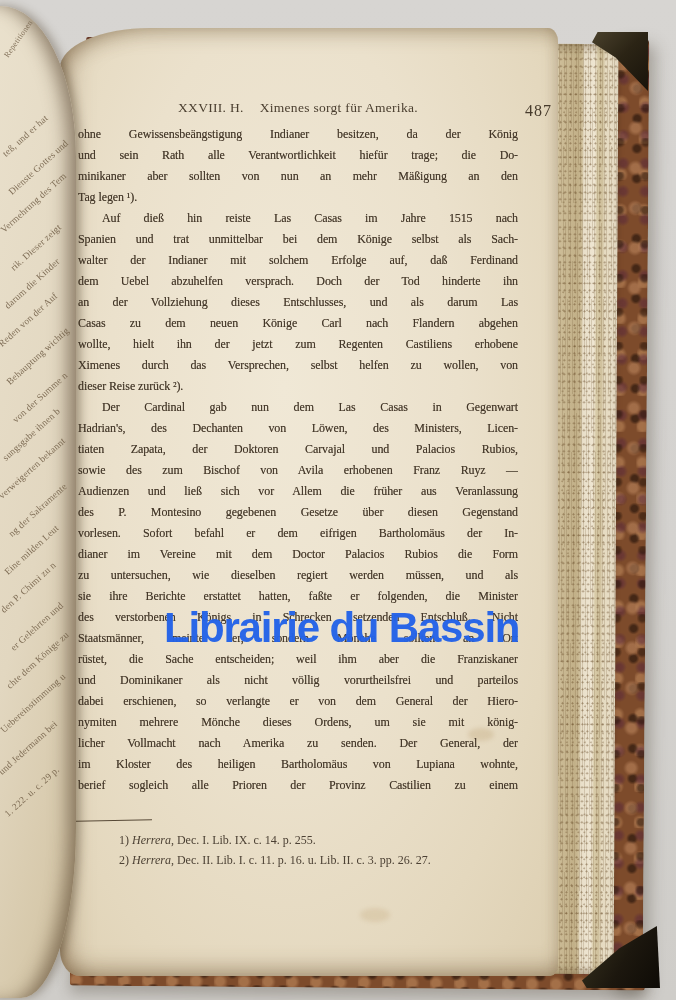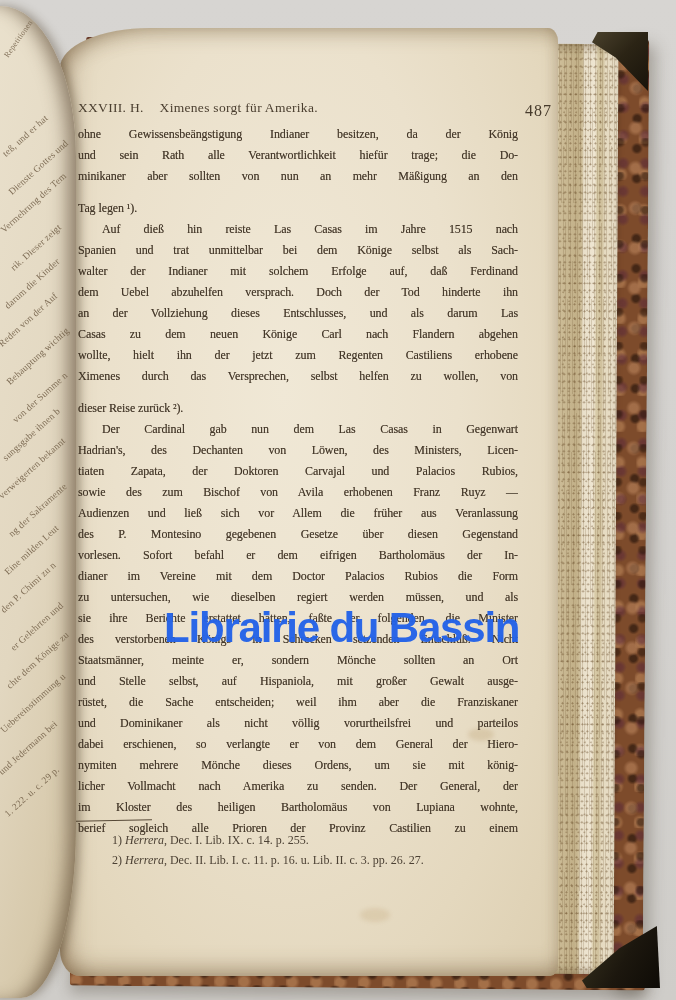--- a/index.html
+++ b/index.html
@@ -56,36 +56,36 @@
     box-shadow:inset 18px 0 26px -12px rgba(92,62,32,.5),
                inset 0 16px 20px -12px rgba(110,85,50,.35),
                inset -10px 0 16px -10px rgba(120,95,60,.28),
                inset 0 -18px 22px -12px rgba(110,85,50,.45);}
   .stain{position:absolute;border-radius:50%;filter:blur(2px);}
   .stain-a{left:408px;top:700px;width:26px;height:13px;background:rgba(160,120,60,.18);}
   .stain-b{left:300px;top:880px;width:30px;height:14px;background:rgba(160,120,60,.14);}
 
   
   .header{position:absolute;left:18px;top:72px;width:440px;height:22px;
-    color:#4a3e2f;font-size:13.5px;letter-spacing:.3px;text-align:left;}
+    color:#4a3e2f;font-size:13.5px;letter-spacing:.3px;text-align:center;}
   .header .chap{margin-right:16px;}
   .pagenum{position:absolute;right:6px;top:74px;font-size:16px;letter-spacing:1px;color:#473b2c;}
 
   
   .text{position:absolute;left:18px;top:96px;width:440px;color:#44382a;}
   .bl{height:21px;line-height:21px;font-size:12px;letter-spacing:-.1px;
       text-align:justify;text-align-last:justify;overflow:hidden;white-space:nowrap;
       text-shadow:0 0 .4px rgba(60,45,30,.55);}
   .bl.ind{text-indent:24px;}
-  .bl.end{text-align-last:left;margin-top:11px;}
+  .bl.end{text-align-last:left;}
 
   
   .fn-rule{position:absolute;left:16px;top:792px;width:76px;border-top:1.5px solid #574937;
     transform:rotate(-1.2deg);}
-  .footnotes{position:absolute;left:18px;top:802px;width:440px;color:#4c4134;
+  .footnotes{position:absolute;left:25px;top:802px;width:440px;color:#4c4134;
     font-size:12px;line-height:20px;}
   .fn{padding-left:34px;white-space:nowrap;overflow:hidden;}
   .fn .author{font-style:italic;}
 
   
   .left-page{position:absolute;left:-10px;top:6px;width:86px;height:992px;z-index:6;
     overflow:hidden;
     border-radius:0 75px 55px 0 / 0 150px 170px 0;
     background:linear-gradient(105deg,#eae1cd 0%,#e2d7c0 55%,#d6c8aa 85%,#c8b794 100%);
     box-shadow:inset -14px 0 18px -6px rgba(70,50,30,.55), 4px 0 10px rgba(60,45,25,.35);}
@@ -140,21 +140,20 @@
       <div class="bl">tiaten Zapata, der Doktoren Carvajal und Palacios Rubios,</div>
       <div class="bl">sowie des zum Bischof von Avila erhobenen Franz Ruyz —</div>
       <div class="bl">Audienzen und ließ sich vor Allem die früher aus Veranlassung</div>
       <div class="bl">des P. Montesino gegebenen Gesetze über diesen Gegenstand</div>
       <div class="bl">vorlesen. Sofort befahl er dem eifrigen Bartholomäus der In-</div>
       <div class="bl">dianer im Vereine mit dem Doctor Palacios Rubios die Form</div>
       <div class="bl">zu untersuchen, wie dieselben regiert werden müssen, und als</div>
       <div class="bl">sie ihre Berichte erstattet hatten, faßte er folgenden, die Minister</div>
       <div class="bl">des verstorbenen Königs in Schrecken setzenden Entschluß. Nicht</div>
       <div class="bl">Staatsmänner, meinte er, sondern Mönche sollten an Ort</div>
-      <div class="bl">und Stelle selbst, auf Hispaniola, mit großer Gewalt ausge-</div>
       <div class="bl">rüstet, die Sache entscheiden; weil ihm aber die Franziskaner</div>
       <div class="bl">und Dominikaner als nicht völlig vorurtheilsfrei und parteilos</div>
       <div class="bl">dabei erschienen, so verlangte er von dem General der Hiero-</div>
       <div class="bl">nymiten mehrere Mönche dieses Ordens, um sie mit könig-</div>
       <div class="bl">licher Vollmacht nach Amerika zu senden. Der General, der</div>
       <div class="bl">im Kloster des heiligen Bartholomäus von Lupiana wohnte,</div>
       <div class="bl">berief sogleich alle Prioren der Provinz Castilien zu einem</div>
     </div>
 
     <div class="fn-rule"></div>

